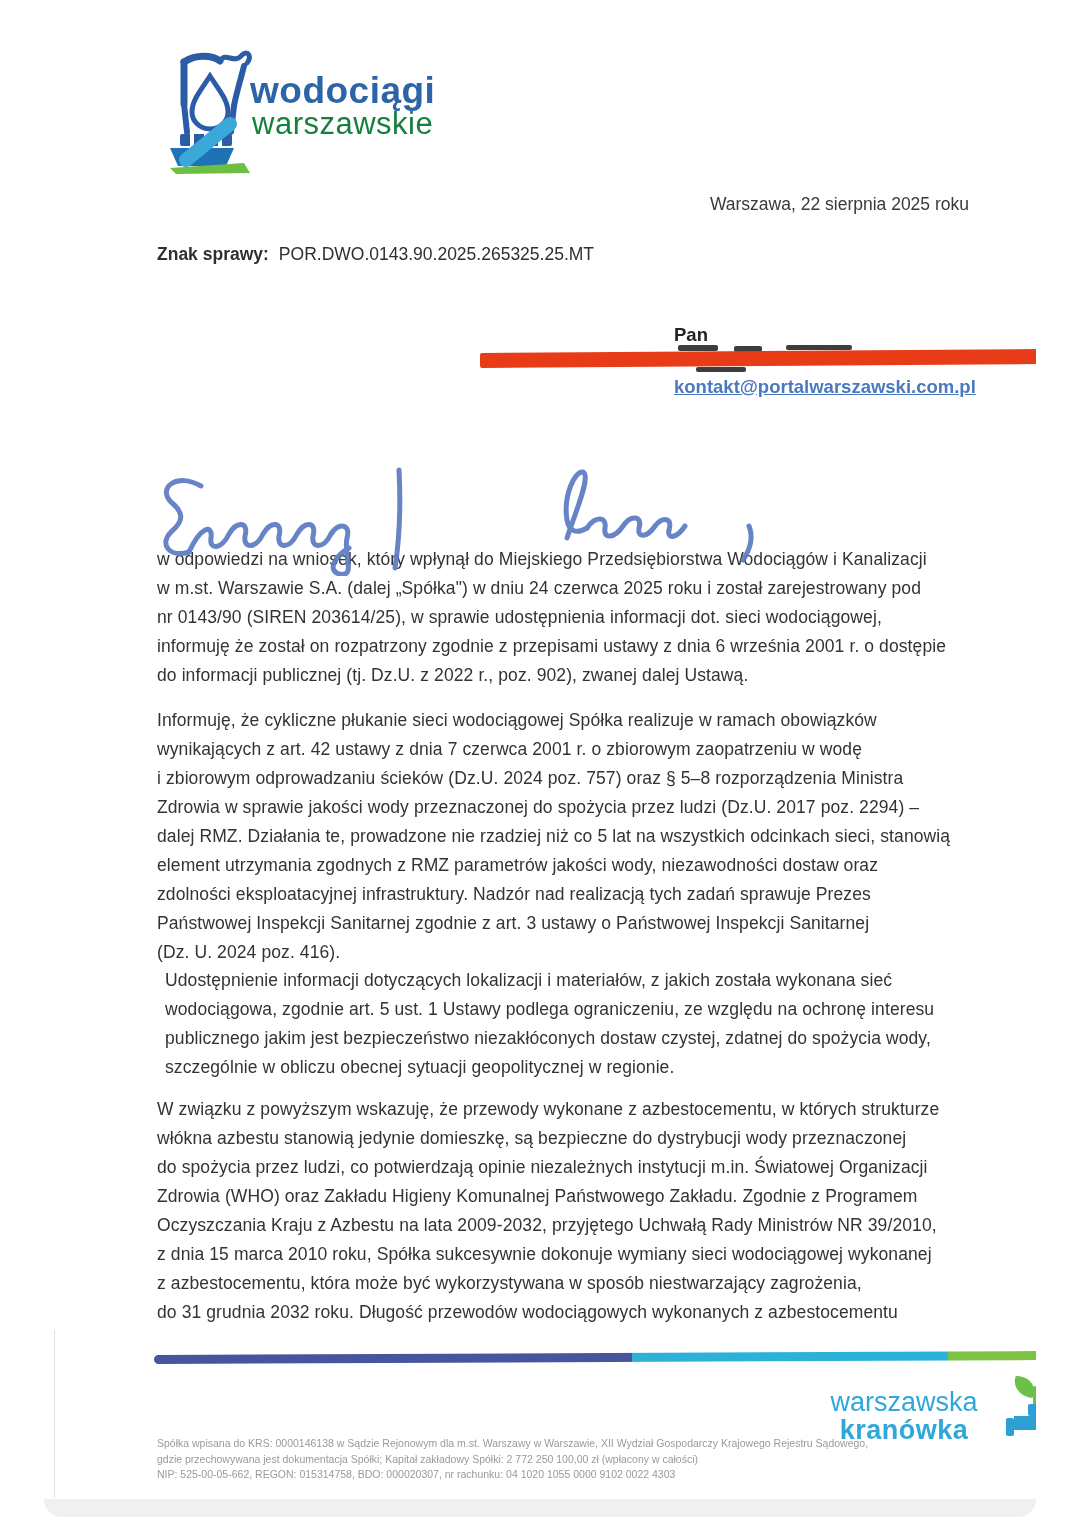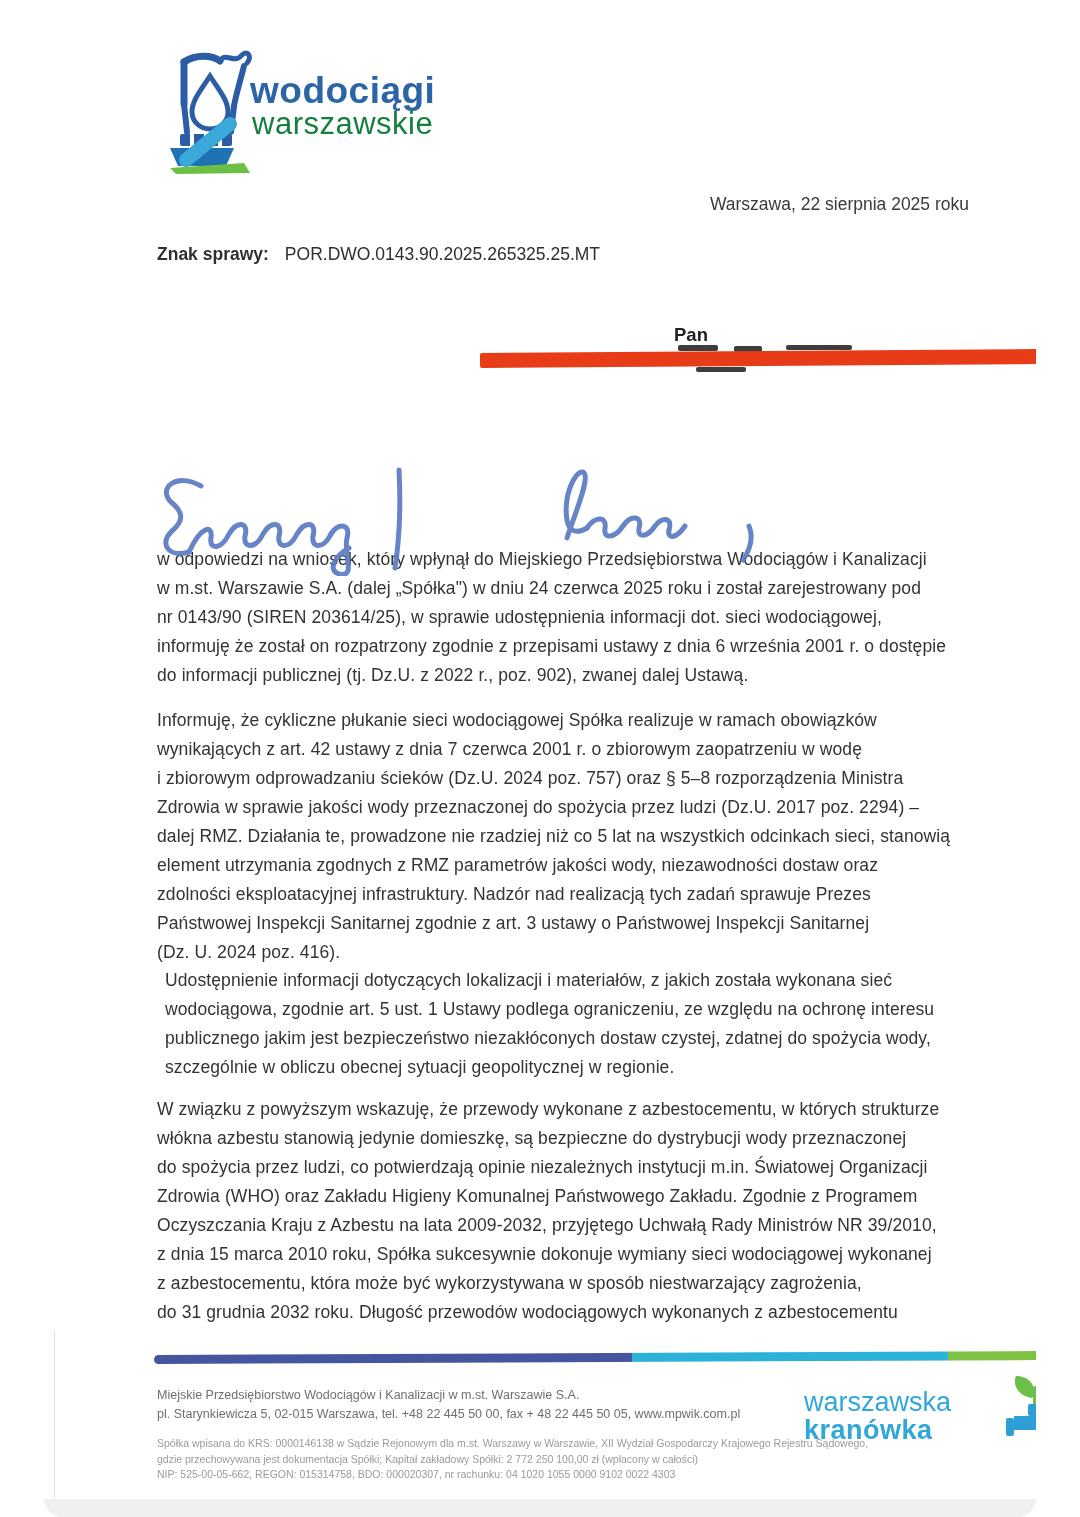--- a/index.html
+++ b/index.html
@@ -7,21 +7,21 @@
     position:relative;width:992px;height:1517px;margin:0 auto;
     background:#ffffff;overflow:hidden;
     font-family:"Liberation Sans", sans-serif;color:#333;border-radius:18px;
   }
   
   .brand-mark{position:absolute;left:120px;top:42px;width:92px;height:132px;}
   .brand-word1{position:absolute;left:206px;top:70px;font-size:37px;font-weight:bold;color:#2b65a8;letter-spacing:.5px;}
   .brand-word2{position:absolute;left:208px;top:106px;font-size:31px;font-weight:400;color:#15803d;letter-spacing:.5px;}
   .dateline{position:absolute;right:67px;top:194px;font-size:17.5px;color:#3a3a3a;}
   .case-line{position:absolute;left:113px;top:244px;font-size:17.5px;color:#2f2f2f;}
-  .case-line .lbl{font-weight:bold;margin-right:16px;}
+  .case-line .lbl{font-weight:bold;margin-right:10px;}
   
   .recipient-title{position:absolute;left:630px;top:324px;font-size:18.5px;font-weight:bold;color:#222;}
   .remnant{position:absolute;background:#3d3d3d;border-radius:2px;z-index:1;}
   .redaction-bar{
     position:absolute;left:436px;top:351px;width:560px;height:15px;
     background:#e73c17;transform:rotate(-0.4deg);z-index:2;border-radius:2px;
   }
   .recipient-email{
     position:absolute;left:630px;top:376px;font-size:18.5px;font-weight:bold;
     color:#4a79bf;text-decoration:underline;cursor:pointer;z-index:3;
@@ -36,21 +36,21 @@
   }
   .p1{top:545px;} .p2{top:706px;} .p3{top:966px;margin-left:8px;} .p4{top:1095px;}
   
   .divider{
     position:absolute;left:110px;top:1353px;width:902px;height:9px;border-radius:5px;
     background:linear-gradient(90deg,#47549e 0 53%,#2cb1d8 53% 88%,#7dc243 88% 100%);
     transform:rotate(-0.25deg);
   }
   .footer-company{position:absolute;left:113px;top:1386px;font-size:12.5px;line-height:19px;color:#6f6f6f;}
   .footer-legal{position:absolute;left:113px;top:1436px;font-size:10.5px;line-height:15.5px;color:#9a9a9a;white-space:pre-line;width:720px;}
-  .kranowka-text{position:absolute;left:760px;top:1388px;width:200px;text-align:left;color:#2fa7d9;line-height:28px;}
+  .kranowka-text{position:absolute;left:760px;top:1388px;width:200px;text-align:center;color:#2fa7d9;line-height:28px;}
   .kranowka-text .l1{font-size:27px;font-weight:400;}
   .kranowka-text .l2{font-size:27px;font-weight:bold;letter-spacing:.5px;}
   .kranowka-icon{position:absolute;left:962px;top:1372px;width:62px;height:118px;}
   .page-edge{position:absolute;left:10px;top:1330px;width:1px;height:168px;background:#e0e0e0;}
   .scan-bottom{position:absolute;left:0;top:1499px;width:1080px;height:18px;background:#f0f0f2;}
 </style>
 </head>
 <body>
 
 <div class="page">
@@ -84,20 +84,21 @@
   <div class="case-line">
     <span class="lbl">Znak sprawy:</span><span>POR.DWO.0143.90.2025.265325.25.MT</span>
   </div>
 
   <div class="recipient-title">Pan</div>
   <div class="remnant" style="left:634px;top:345px;width:40px;height:6px;"></div>
   <div class="remnant" style="left:690px;top:346px;width:28px;height:6px;"></div>
   <div class="remnant" style="left:742px;top:345px;width:66px;height:5px;"></div>
   <div class="remnant" style="left:652px;top:367px;width:50px;height:5px;"></div>
   <div class="redaction-bar"></div>
+  <a class="recipient-email">kontakt@portalwarszawski.com.pl</a>
 
 
   <div class="handwriting">
     
     <svg width="700" height="110" viewBox="0 0 700 110" aria-hidden="true">
       <g fill="none" stroke="#5b7ac2" stroke-width="5" stroke-linecap="round" opacity="0.92">
         <path d="M52,20 C28,6 8,22 22,36 C34,46 36,54 22,66 C10,78 20,92 40,86"></path>
         <path d="M40,86 C52,60 64,58 62,72 C60,84 72,84 80,68 C88,54 100,56 96,70 C94,82 106,84 114,68 C122,54 134,56 130,70 C128,82 140,84 148,68 C156,54 168,56 164,70 C162,82 174,84 182,68"></path>
         <path d="M182,68 C190,56 202,58 198,72 C194,88 208,112 190,108 C178,104 186,90 200,82"></path>
         <path d="M250,4 C252,42 250,76 246,102"></path>
@@ -131,24 +132,20 @@
 włókna azbestu stanowią jedynie domieszkę, są bezpieczne do dystrybucji wody przeznaczonej
 do spożycia przez ludzi, co potwierdzają opinie niezależnych instytucji m.in. Światowej Organizacji
 Zdrowia (WHO) oraz Zakładu Higieny Komunalnej Państwowego Zakładu. Zgodnie z Programem
 Oczyszczania Kraju z Azbestu na lata 2009-2032, przyjętego Uchwałą Rady Ministrów NR 39/2010,
 z dnia 15 marca 2010 roku, Spółka sukcesywnie dokonuje wymiany sieci wodociągowej wykonanej
 z azbestocementu, która może być wykorzystywana w sposób niestwarzający zagrożenia,
 do 31 grudnia 2032 roku. Długość przewodów wodociągowych wykonanych z azbestocementu</div>
 
   <div class="divider"></div>
 
-  <div class="footer-company">
-    <div>Miejskie Przedsiębiorstwo Wodociągów i Kanalizacji w m.st. Warszawie S.A.</div>
-    <div>pl. Starynkiewicza 5, 02-015 Warszawa, tel. +48 22 445 50 00, fax + 48 22 445 50 05, www.mpwik.com.pl</div>
-  </div>
 
   <div class="footer-legal">Spółka wpisana do KRS: 0000146138 w Sądzie Rejonowym dla m.st. Warszawy w Warszawie, XII Wydział Gospodarczy Krajowego Rejestru Sądowego,
 gdzie przechowywana jest dokumentacja Spółki; Kapitał zakładowy Spółki: 2 772 250 100,00 zł (wpłacony w całości)
 NIP: 525-00-05-662, REGON: 015314758, BDO: 000020307, nr rachunku: 04 1020 1055 0000 9102 0022 4303</div>
 
   <div class="kranowka-text">
     <div class="l1">warszawska</div>
     <div class="l2">kranówka</div>
   </div>
 

